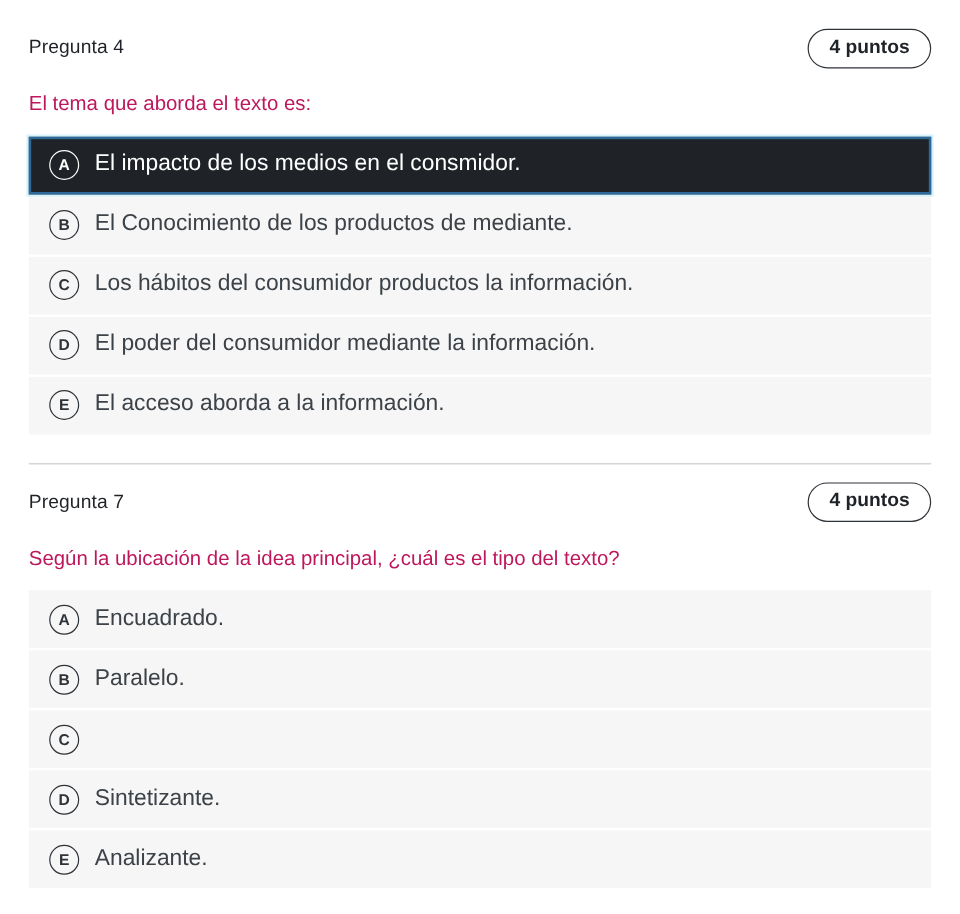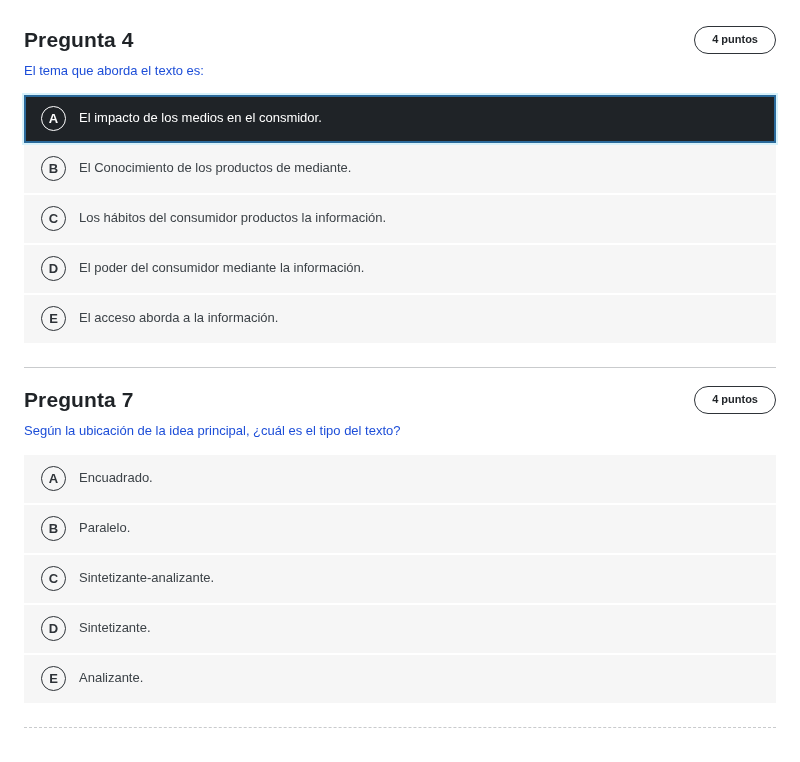--- a/index.html
+++ b/index.html
@@ -28,43 +28,44 @@
 
   .question-header {
     display: flex;
     align-items: center;
     justify-content: space-between;
     height: 54px;
     padding-top: 10px;
   }
 
   .question-title {
-    font-size: 21px;
-    font-weight: 700;
+    font-size: 16px;
+    font-weight: 400;
     letter-spacing: .1px;
     color: #1f2327;
     line-height: 1.2;
   }
 
   .points-badge {
     border: 1px solid #2e3338;
     border-radius: 18px;
     padding: 7px 17px 8px;
-    font-size: 11px;
+    font-size: 16px;
     font-weight: 600;
     color: #1f2327;
     line-height: 1;
     background: #ffffff;
     white-space: nowrap;
   }
 
   .question-prompt {
-    font-size: 13px;
-    color: #1d4ed8;
+    font-size: 17px;
+    color: #be185d;
     line-height: 1.45;
+    margin-top: 13px;
     margin-bottom: 14px;
   }
 
   
   .options-list {
     display: flex;
     flex-direction: column;
     gap: 2px;
   }
 
@@ -100,21 +101,21 @@
     margin-left: 1px;
   }
 
   .option-row.selected .option-letter {
     border-color: #ffffff;
     color: #ffffff;
   }
 
   .option-text {
     margin-left: 13px;
-    font-size: 13px;
+    font-size: 19px;
     color: #3c4247;
     line-height: 1.3;
   }
 
   .option-row.selected .option-text {
     color: #ffffff;
   }
 
   
   .divider-solid {
@@ -190,21 +191,20 @@
         <span class="option-text">Encuadrado.</span>
       </div>
 
       <div class="option-row">
         <span class="option-letter">B</span>
         <span class="option-text">Paralelo.</span>
       </div>
 
       <div class="option-row">
         <span class="option-letter">C</span>
-        <span class="option-text">Sintetizante-analizante.</span>
       </div>
 
       <div class="option-row">
         <span class="option-letter">D</span>
         <span class="option-text">Sintetizante.</span>
       </div>
 
       <div class="option-row">
         <span class="option-letter">E</span>
         <span class="option-text">Analizante.</span>

